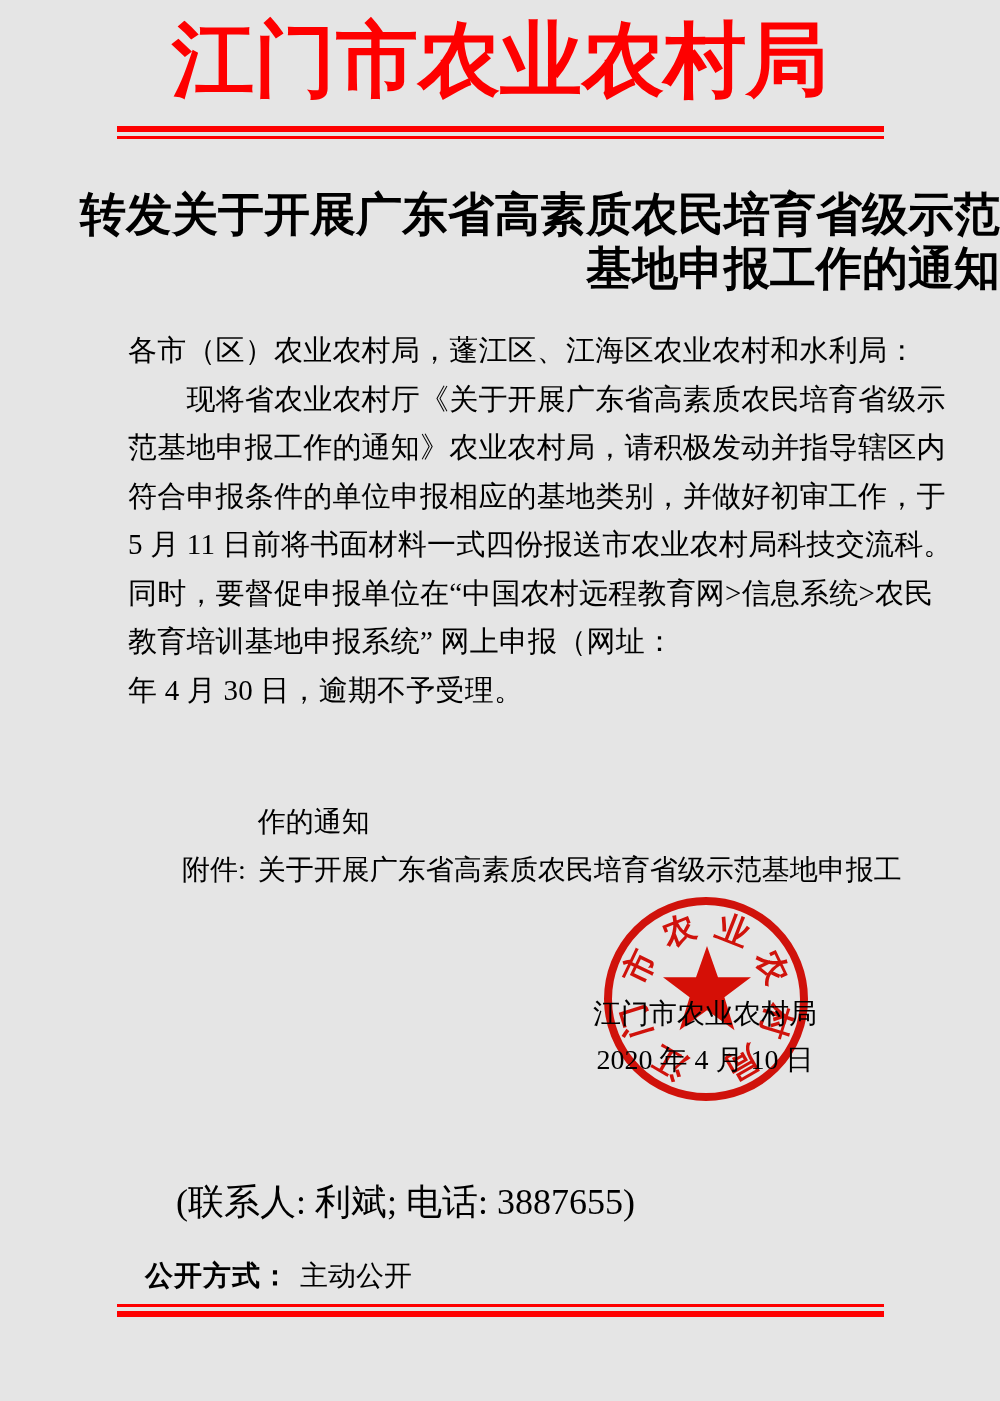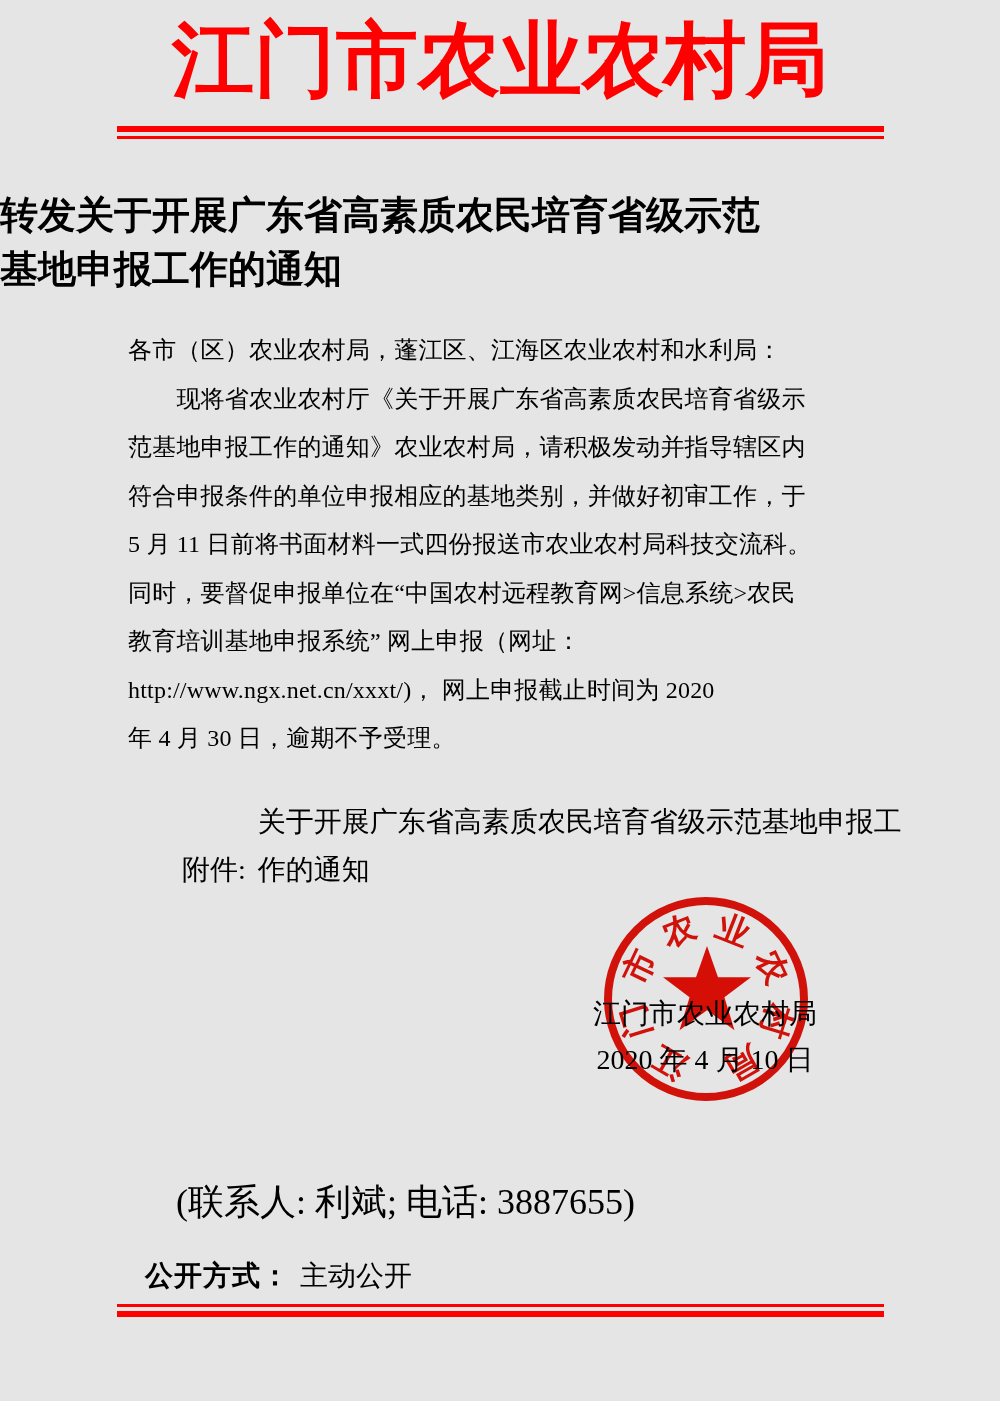--- a/index.html
+++ b/index.html
@@ -31,34 +31,34 @@
   .rule { position: absolute; left: 117px; width: 767px; background: #fe0000; }
   .rule-top-thick    { top: 126px;  height: 6px; }
   .rule-top-thin     { top: 136px;  height: 3px; }
   .rule-bottom-thin  { top: 1304px; height: 3px; }
   .rule-bottom-thick { top: 1311px; height: 6px; }
 
   
   .doc-title {
     position: absolute;
     top: 188px; left: 0; right: 0;
-    text-align: left;
-    font-size: 38px;
+    text-align: right;
+    font-size: 46px;
     font-weight: bold;
     line-height: 54px;
     letter-spacing: 0px;
   }
 
   
   .body-text {
     position: absolute;
     top: 326px;
     left: 128px;
     width: 770px;
-    font-size: 24px;
+    font-size: 29px;
     line-height: 48.5px;
   }
   .body-line { white-space: nowrap; letter-spacing: 0.2px; }
 
   
   .attachment {
     position: absolute;
     top: 798px;
     left: 182px;
     display: flex;
@@ -150,29 +150,28 @@
   </div>
 
   <div class="body-text">
       <div class="body-line">各市（区）农业农村局，蓬江区、江海区农业农村和水利局：</div>
       <div class="body-line">　　现将省农业农村厅《关于开展广东省高素质农民培育省级示</div>
       <div class="body-line">范基地申报工作的通知》农业农村局，请积极发动并指导辖区内</div>
       <div class="body-line">符合申报条件的单位申报相应的基地类别，并做好初审工作，于</div>
       <div class="body-line">5 月 11 日前将书面材料一式四份报送市农业农村局科技交流科。</div>
       <div class="body-line">同时，要督促申报单位在“中国农村远程教育网&gt;信息系统&gt;农民</div>
       <div class="body-line">教育培训基地申报系统” 网上申报（网址：</div>
-      <div class="body-line">http://www.ngx.net.cn/xxxt/)，  网上申报截止时间为 2020</div>
       <div class="body-line">年 4 月 30 日，逾期不予受理。</div>
     </div>
 
   <div class="attachment">
     <div class="attachment-label">附件:</div>
     <div>
+      <div class="attachment-line">作的通知</div>
       <div class="attachment-line">关于开展广东省高素质农民培育省级示范基地申报工</div>
-      <div class="attachment-line">作的通知</div>
     </div>
   </div>
 
   <div class="signature">
     <div>江门市农业农村局</div>
     <div>2020 年 4 月 10 日</div>
   </div>
 
   <div class="seal">
     <svg class="seal-star" width="92" height="88" viewBox="0 0 100 96">

